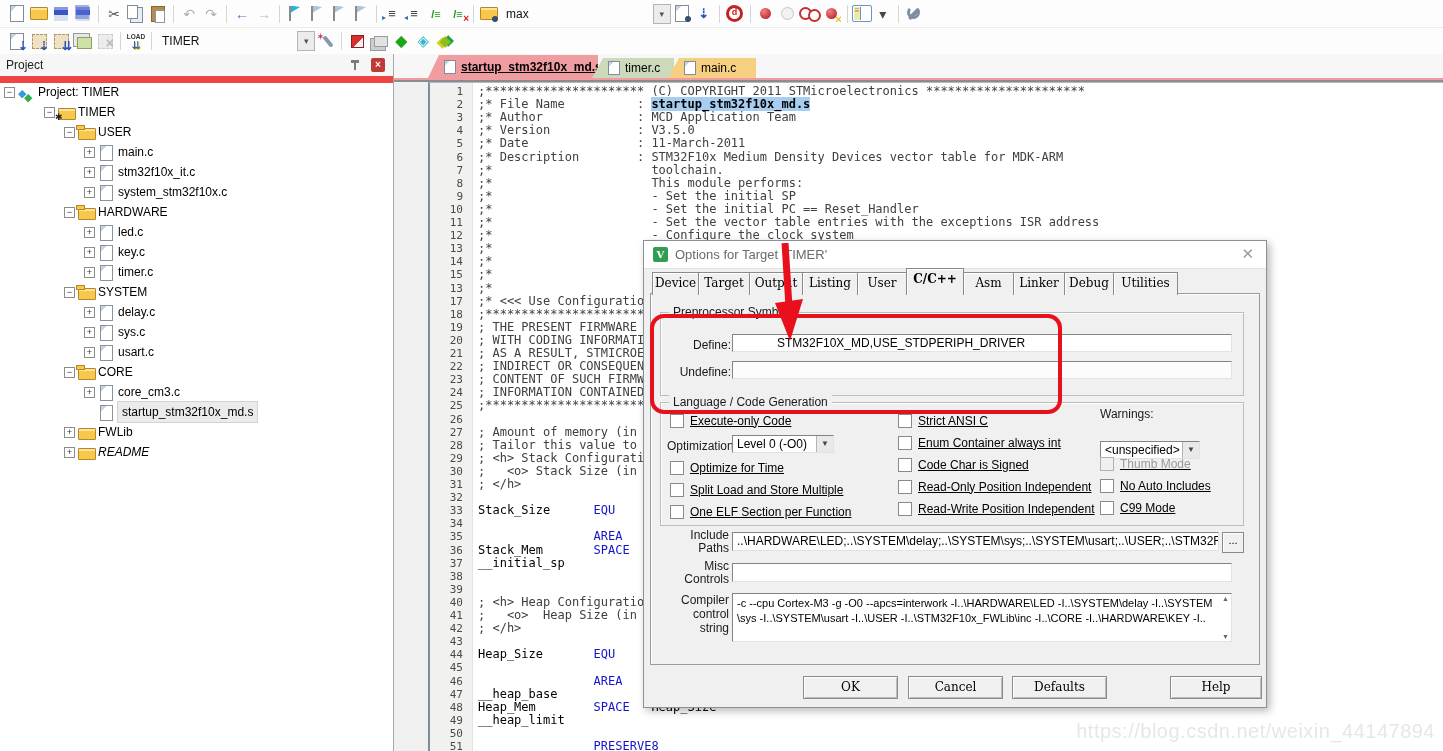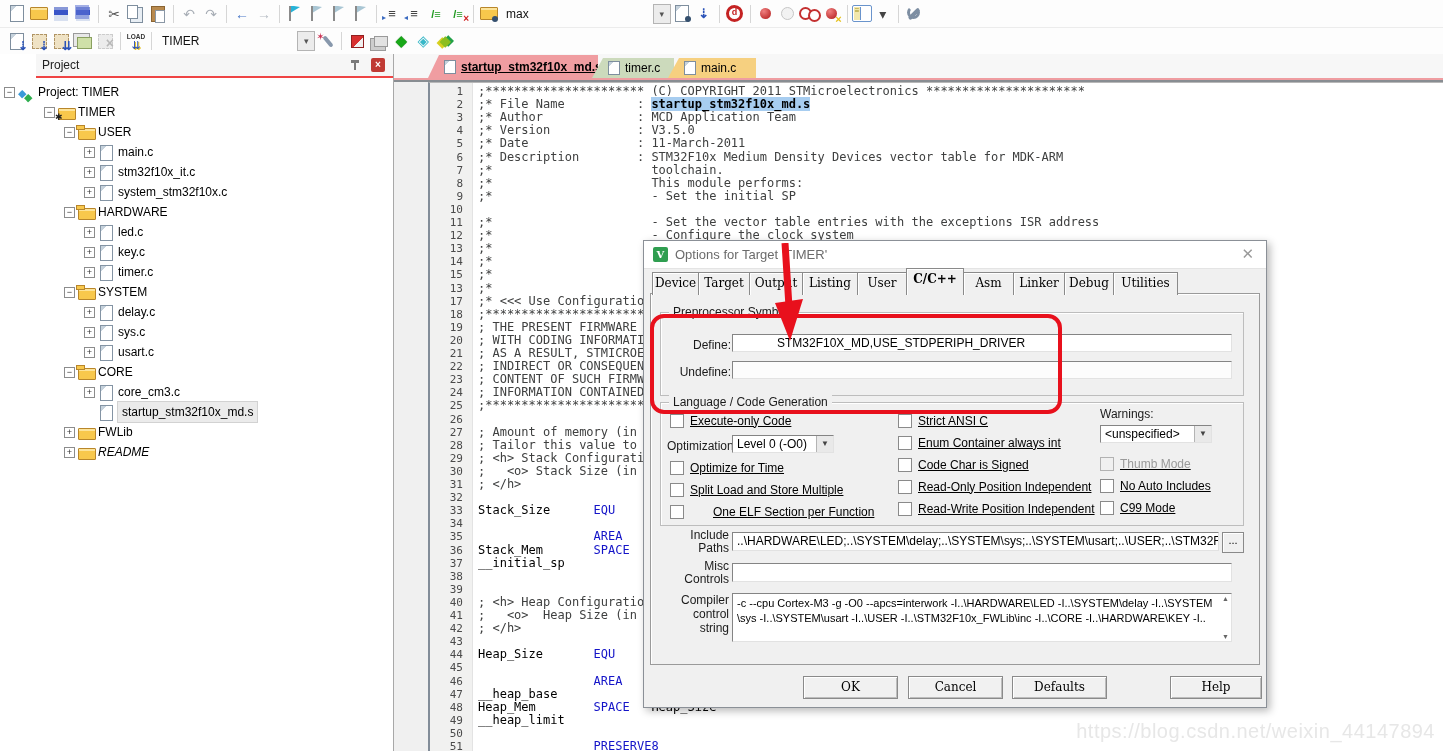--- a/index.html
+++ b/index.html
@@ -64,21 +64,21 @@
   .sh-cube::before{content:"";width:11px;height:11px;background:linear-gradient(135deg,#d83030 0 55%,#f0f0f0 55%);border:1px solid #902020;display:block;}
   .sh-stack-gray::before{content:"";width:12px;height:9px;background:#e2e2e2;border:1px solid #9a9a9a;box-shadow:-3px 3px 0 #cdcdcd,-3px 3px 0 1px #9a9a9a;display:block;margin-left:3px;}
   .sh-dmd-green::before{content:"◆";color:#18a818;font-size:15px;text-shadow:0 0 1px #0a600a;}
   .sh-dmd-cyan::before{content:"◈";color:#38b8c8;font-size:15px;}
   .sh-dmd-multi::before{content:"◆";color:#8cbe1e;font-size:15px;text-shadow:-3px 1px 0 #d8d020,3px -1px 0 #22a048;}
   .tb-text{font-size:12px;color:#111;margin:0 6px;}
   #tb-search-gap{width:118px;}
   #tb-target-gap{width:92px;}
   
   #ppanel{position:absolute;left:0;top:54px;width:393px;bottom:0;background:#fff;border-right:1px solid #a8a8a8;}
-  #phead{position:absolute;left:0;top:0;right:0;height:22px;background:#f6f6f6;border-bottom:2px solid #ef4444;margin-left:36px;}
+  #phead{position:absolute;left:0;top:0;right:0;height:22px;background:#f6f6f6;border-bottom:7px solid #ef4444;}
   #phead .ttl{position:absolute;left:6px;top:4px;font-size:12px;color:#222;}
   #pin{position:absolute;right:32px;top:5px;width:12px;height:12px;}
   #pin::before{content:"";position:absolute;left:2px;top:1px;width:8px;height:3px;background:#7a7a7a;}
   #pin::after{content:"";position:absolute;left:5px;top:4px;width:2px;height:7px;background:#7a7a7a;}
   #pclose{position:absolute;right:8px;top:4px;width:14px;height:14px;background:#c03a34;border-radius:2px;color:#fff;
           font-size:10px;font-weight:bold;text-align:center;line-height:14px;}
   #tree{position:absolute;left:0;top:26px;right:0;bottom:0;}
   .trow{position:absolute;left:0;right:0;height:20px;line-height:20px;}
   .texp{position:absolute;top:4.5px;width:11px;height:11px;background:#fff;border:1px solid #8c8c8c;
         font-size:9px;line-height:9px;text-align:center;color:#333;box-sizing:border-box;}
@@ -392,20 +392,21 @@
         <div class="cl" style="top: 91.7px;">
           <span class="ln">8</span>
           <pre class="ct"><span class="sc">;*                      This module performs:</span></pre>
         </div>
         <div class="cl" style="top: 104.8px;">
           <span class="ln">9</span>
           <pre class="ct"><span class="sc">;*                      - Set the initial SP</span></pre>
         </div>
         <div class="cl" style="top: 117.9px;">
           <span class="ln">10</span>
+          <pre class="ct"><span class="sc">;*                      - Set the initial PC == Reset_Handler</span></pre>
         </div>
         <div class="cl" style="top: 131px;">
           <span class="ln">11</span>
           <pre class="ct"><span class="sc">;*                      - Set the vector table entries with the exceptions ISR address</span></pre>
         </div>
         <div class="cl" style="top: 144.1px;">
           <span class="ln">12</span>
           <pre class="ct"><span class="sc">;*                      - Configure the clock system</span></pre>
         </div>
         <div class="cl" style="top: 157.2px;">
@@ -612,21 +613,21 @@
     </div>
     <div style="position:absolute;left:19px;top:166px;">
         <div class="cbrow" style="position: relative; margin-bottom: 7px;">
           <span class="cbx"></span>
           <span class="cblbl">Optimize for Time</span>
         </div>
         <div class="cbrow" style="position: relative; margin-bottom: 7px;">
           <span class="cbx"></span>
           <span class="cblbl">Split Load and Store Multiple</span>
         </div>
-        <div class="cbrow" style="position: relative; margin-bottom: 12px; gap: 23px;">
+        <div class="cbrow" style="position: relative; margin-bottom: 12px;">
           <span class="cbx"></span>
           <span class="cblbl">One ELF Section per Function</span>
         </div>
       </div>
     <div style="position:absolute;left:247px;top:119px;">
         <div class="cbrow" style="position: relative; margin-bottom: 7px;">
           <span class="cbx"></span>
           <span class="cblbl">Strict ANSI C</span>
         </div>
         <div class="cbrow" style="position: relative; margin-bottom: 7px;">
@@ -640,21 +641,21 @@
         <div class="cbrow" style="position: relative; margin-bottom: 7px;">
           <span class="cbx"></span>
           <span class="cblbl">Read-Only Position Independent</span>
         </div>
         <div class="cbrow" style="position: relative; margin-bottom: 7px;">
           <span class="cbx"></span>
           <span class="cblbl">Read-Write Position Independent</span>
         </div>
       </div>
     <div class="dlbl" style="left:449px;top:113px;">Warnings:</div>
-    <div class="combo" style="left:449px;top:131px;width:112px;height:18px;">
+    <div class="combo" style="left:449px;top:147px;width:100px;height:18px;">
       <span class="cval">&lt;unspecified&gt;</span>
       <span class="cbtn">▼</span>
     </div>
     <div style="position:absolute;left:449px;top:162px;">
         <div class="cbrow dis" style="position: relative; margin-bottom: 7px;">
           <span class="cbx"></span>
           <span class="cblbl">Thumb Mode</span>
         </div>
         <div class="cbrow" style="position: relative; margin-bottom: 7px;">
           <span class="cbx"></span>

